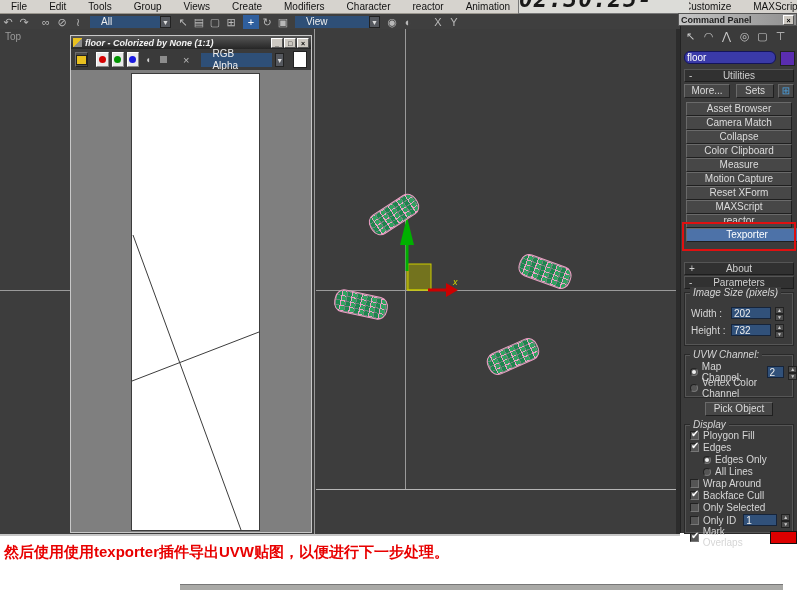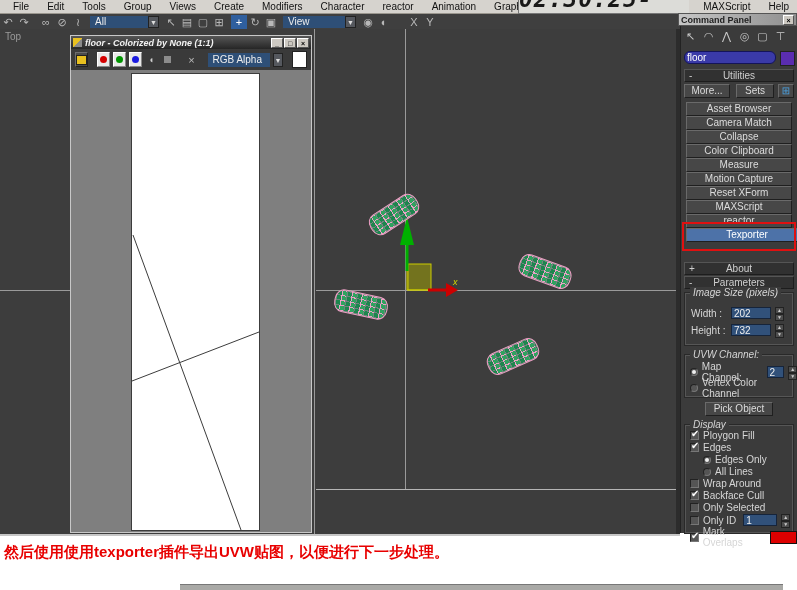--- a/index.html
+++ b/index.html
@@ -2,33 +2,33 @@
 <html><head>
 <meta charset="utf-8">
 <style>
   html,body{margin:0;padding:0;}
   #page{position:relative;width:797px;height:590px;background:#fff;overflow:hidden;
         font-family:"Liberation Sans",sans-serif;-webkit-font-smoothing:none;}
   .abs{position:absolute;}
   
   #menubar{left:0;top:0;width:797px;height:13px;background:#d6d3ce;border-bottom:1px solid #9a968e;
            display:flex;align-items:center;font-size:10px;color:#111;}
-  #menubar span{padding:0 5px;white-space:nowrap;margin-left:8px;}
+  #menubar span{padding:0 11px;white-space:nowrap;}
   
   #clock{left:518px;top:0;width:170px;height:13px;background:#dcdcd8;border-left:1px solid #777;
          border-bottom:1px solid #777;overflow:hidden;}
   #clock div{font-family:"DejaVu Sans Mono",monospace;font-weight:bold;font-style:italic;
              font-size:23px;line-height:23px;color:#181818;margin-top:-12px;letter-spacing:1px;}
   
   #toolbar{left:0;top:14px;width:797px;height:15px;background:#3f3f3f;display:flex;
            align-items:center;font-size:11px;color:#b8b8b8;}
   .tbi{width:16px;text-align:center;line-height:14px;height:14px;cursor:default;}
   .tbi.on{background:#2f5f9e;color:#fff;}
   .dd{height:12px;background:#2e4f77;color:#eee;font-size:10px;line-height:12px;
-      padding:0 5px;display:flex;align-items:center;}
+      padding:0 11px;display:flex;align-items:center;}
   .dda{width:11px;height:12px;background:#55585e;color:#ddd;font-size:7px;text-align:center;
        line-height:12px;border:1px solid #222;box-sizing:border-box;}
   
   #viewport{left:0;top:29px;width:680px;height:506px;background:#3d3d3d;}
   .vline{background:#9a9a9a;}
   #top-label{left:5px;top:31px;color:#9a9a9a;font-size:10px;}
   .cyl{position:absolute;width:52px;height:21px;border:1px solid #ef9cc4;border-radius:9px/10px;
        background-color:#2fa35f;
        background-image:
          repeating-linear-gradient(90deg,rgba(14,110,64,.55) 0 5px,rgba(0,0,0,0) 5px 10px),

